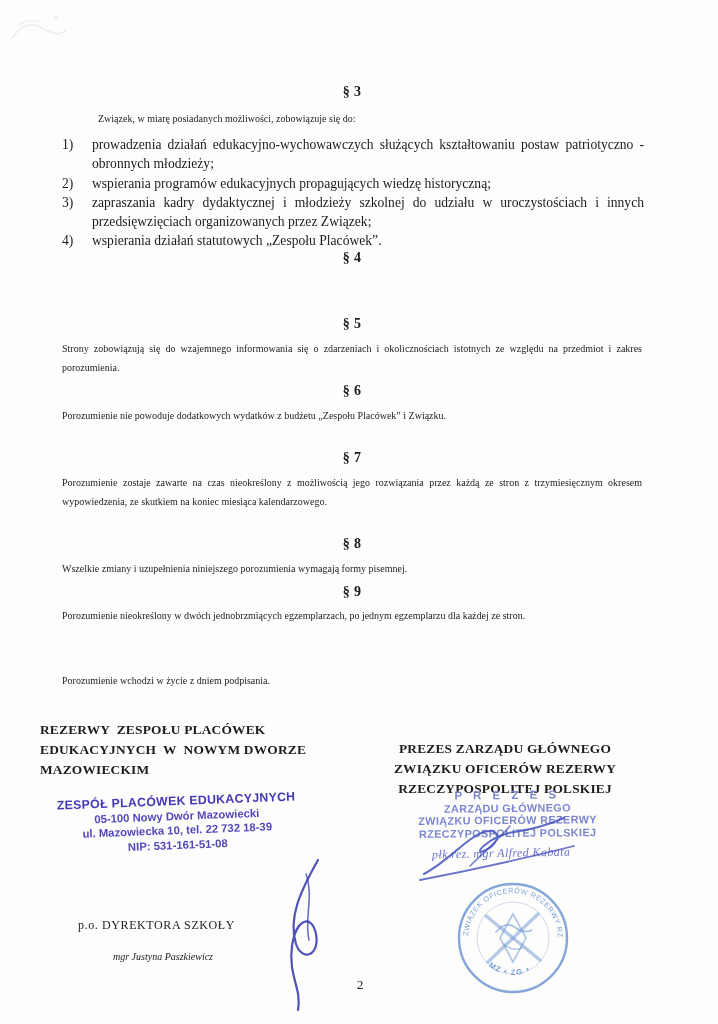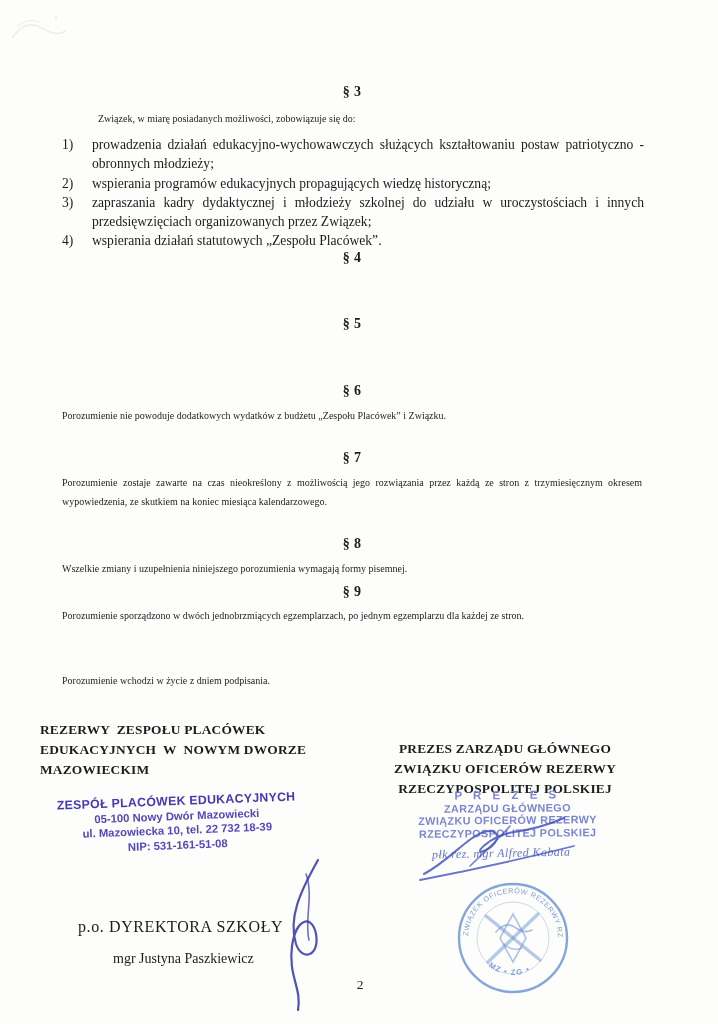--- a/index.html
+++ b/index.html
@@ -38,22 +38,22 @@
   .stamp-left .l1,.stamp-left .l2,.stamp-left .l3{ font-size:11.3px;font-weight:bold;opacity:.92; }
   
   .stamp-right{
     position:absolute;left:400px;top:789px;width:215px;text-align:center;
     font-family:"Liberation Sans",sans-serif;color:#7b86d0;
     line-height:12.5px;transform:rotate(-.6deg);
   }
   .stamp-right .l0{ font-size:11.5px;font-weight:bold;letter-spacing:4px; }
   .stamp-right .l1,.stamp-right .l2,.stamp-right .l3{ font-size:10.8px;font-weight:bold;letter-spacing:.4px; }
   
-  .role-left{ position:absolute;left:78px;top:918px;font-size:16px;letter-spacing:.6px; }
-  .name-left{ position:absolute;left:113px;top:951px;font-size:14px;}
+  .role-left{ position:absolute;left:78px;top:918px;font-size:12px;letter-spacing:.6px; }
+  .name-left{ position:absolute;left:113px;top:951px;font-size:10px;font-style:italic; }
   .name-right{
     position:absolute;left:432px;top:846px;font-size:12px;font-style:italic;
     color:#6a74c9;transform:rotate(-1.2deg);letter-spacing:.4px;
   }
   
   .page-num{ position:absolute;left:345px;top:977px;width:30px;text-align:center;font-size:13.5px; }
   .overlay{ position:absolute;left:0;top:0;pointer-events:none; }
 </style>
 </head>
 <body>
@@ -83,32 +83,33 @@
     </div>
     <div class="li">
       <span class="num">4)</span>
       <span class="txt">wspierania działań statutowych „Zespołu Placówek”.</span>
     </div>
   </div>
 
   <div class="sec-h" style="top:250px">§ 4</div>
 
   <div class="sec-h" style="top:316px">§ 5</div>
+  <div class="para" style="top:339px">Strony zobowiązują się do wzajemnego informowania się o zdarzeniach i okolicznościach istotnych ze względu na przedmiot i zakres porozumienia.</div>
 
   <div class="sec-h" style="top:383px">§ 6</div>
   <div class="para" style="top:406px">Porozumienie nie powoduje dodatkowych wydatków z budżetu „Zespołu Placówek” i Związku.</div>
 
   <div class="sec-h" style="top:450px">§ 7</div>
   <div class="para" style="top:473px">Porozumienie zostaje zawarte na czas nieokreślony z możliwością jego rozwiązania przez każdą ze stron z trzymiesięcznym okresem wypowiedzenia, ze skutkiem na koniec miesiąca kalendarzowego.</div>
 
   <div class="sec-h" style="top:536px">§ 8</div>
   <div class="para" style="top:559px">Wszelkie zmiany i uzupełnienia niniejszego porozumienia wymagają formy pisemnej.</div>
 
   <div class="sec-h" style="top:584px">§ 9</div>
-  <div class="para" style="top:606px">Porozumienie sporządzono w dwóch jednobrzmiących egzemplarzach, po jednym egzemplarzu dla każdej ze stron.</div>
+  <div class="para" style="top:606px">Porozumienie nieokreślony w dwóch jednobrzmiących egzemplarzach, po jednym egzemplarzu dla każdej ze stron.</div>
 
   <div class="para" style="top:671px">Porozumienie wchodzi w życie z dniem podpisania.</div>
 
   <div class="sig-title" style="left:40px;top:720px;width:345px">
     <div>REZERWY  ZESPOŁU PLACÓWEK</div>
     <div>EDUKACYJNYCH  W  NOWYM DWORZE</div>
     <div>MAZOWIECKIM</div>
   </div>
   <div class="sig-title right" style="left:390px;top:720px;width:230px">
     <div>PREZES ZARZĄDU GŁÓWNEGO</div>

